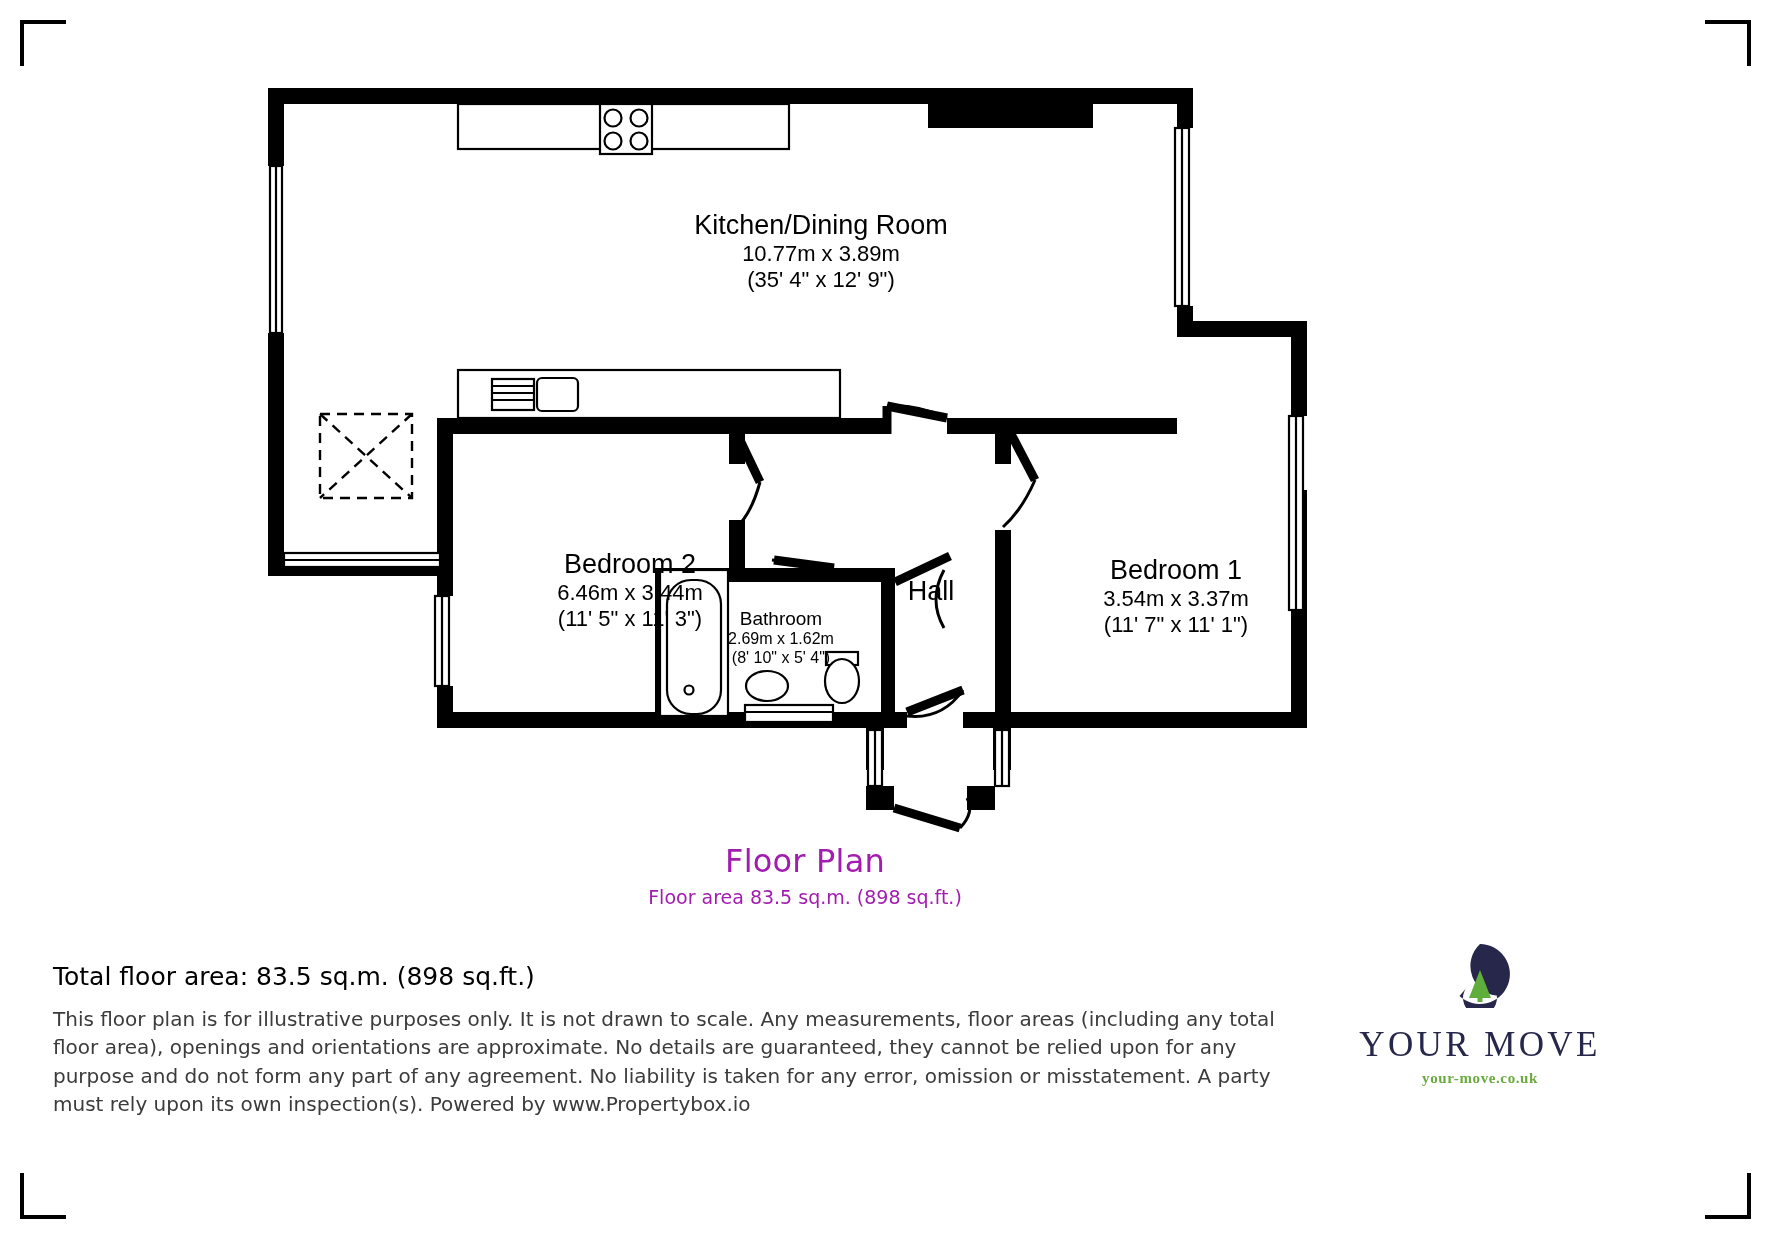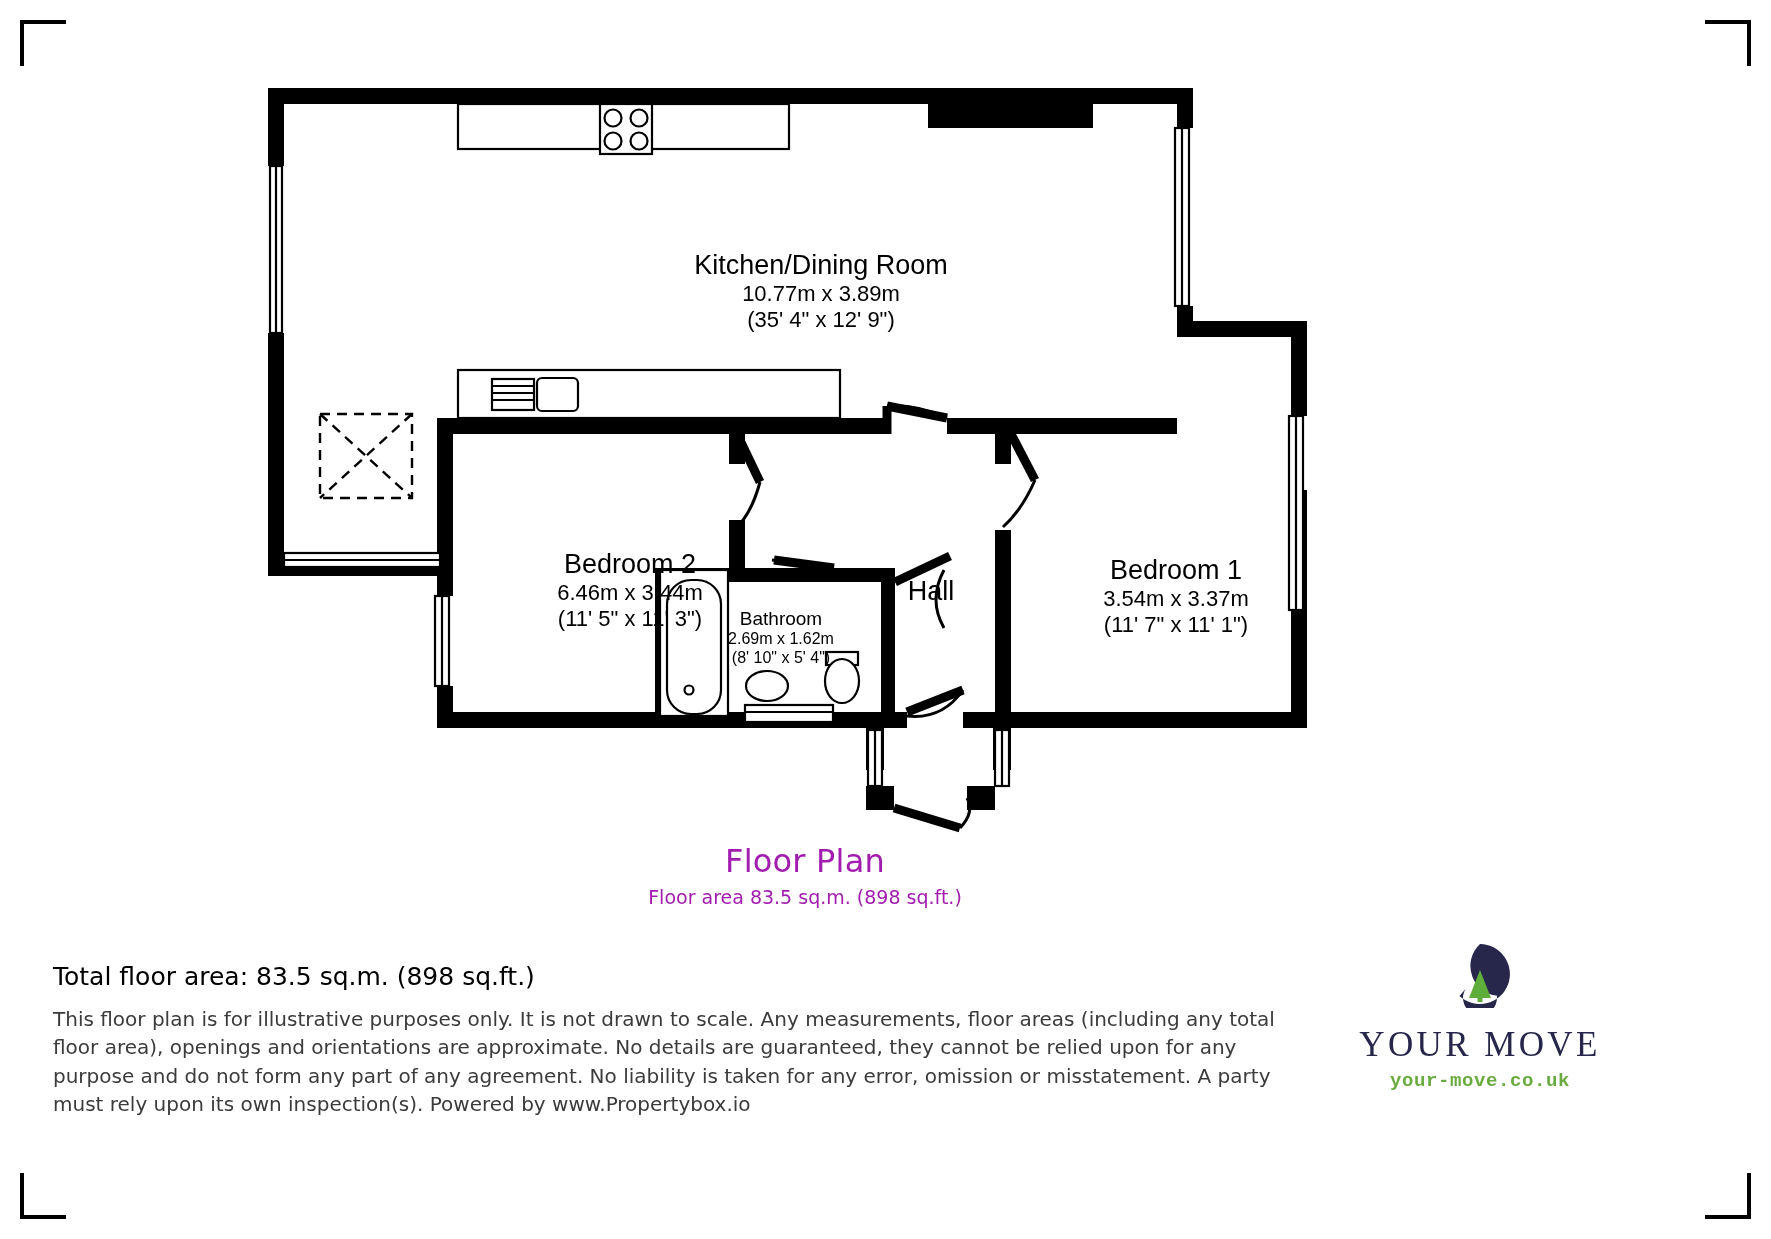--- a/index.html
+++ b/index.html
@@ -39,21 +39,21 @@
     font-size: 27px;
     display: block;
   }
   .room-dim {
     font-size: 22px;
     display: block;
   }
   .room-label.small .room-name { font-size: 19px; }
   .room-label.small .room-dim { font-size: 16px; }
 
-  #kitchen-label { left: 471px; top: 210px; width: 700px; margin-top: 40px; }
+  #kitchen-label { left: 471px; top: 210px; width: 700px; }
   #bedroom2-label { left: 400px; top: 549px; width: 460px; }
   #bathroom-label { left: 661px; top: 608px; width: 240px; }
   #hall-label { left: 836px; top: 576px; width: 190px; }
   #bedroom1-label { left: 951px; top: 555px; width: 450px; }
 
   #plan-title {
     position: absolute;
     left: 0;
     top: 842px;
     width: 1610px;
@@ -103,22 +103,22 @@
   #logo .wordmark {
     display: block;
     font-family: "Liberation Serif", serif;
     font-size: 35px;
     letter-spacing: 3.4px;
     color: #26274a;
     margin-top: 17px;
   }
   #logo .weburl {
     display: block;
-    font-family: Liberation Mono, monospace;
-    font-size: 19px;
+    font-family: Liberation Serif, serif;
+    font-size: 15px;
     font-weight: bold;
     letter-spacing: 0.6px;
     color: #6aab3f;
     margin-top: 5px;
   }
 </style>
 </head>
 <body>
 
 <div id="page">

